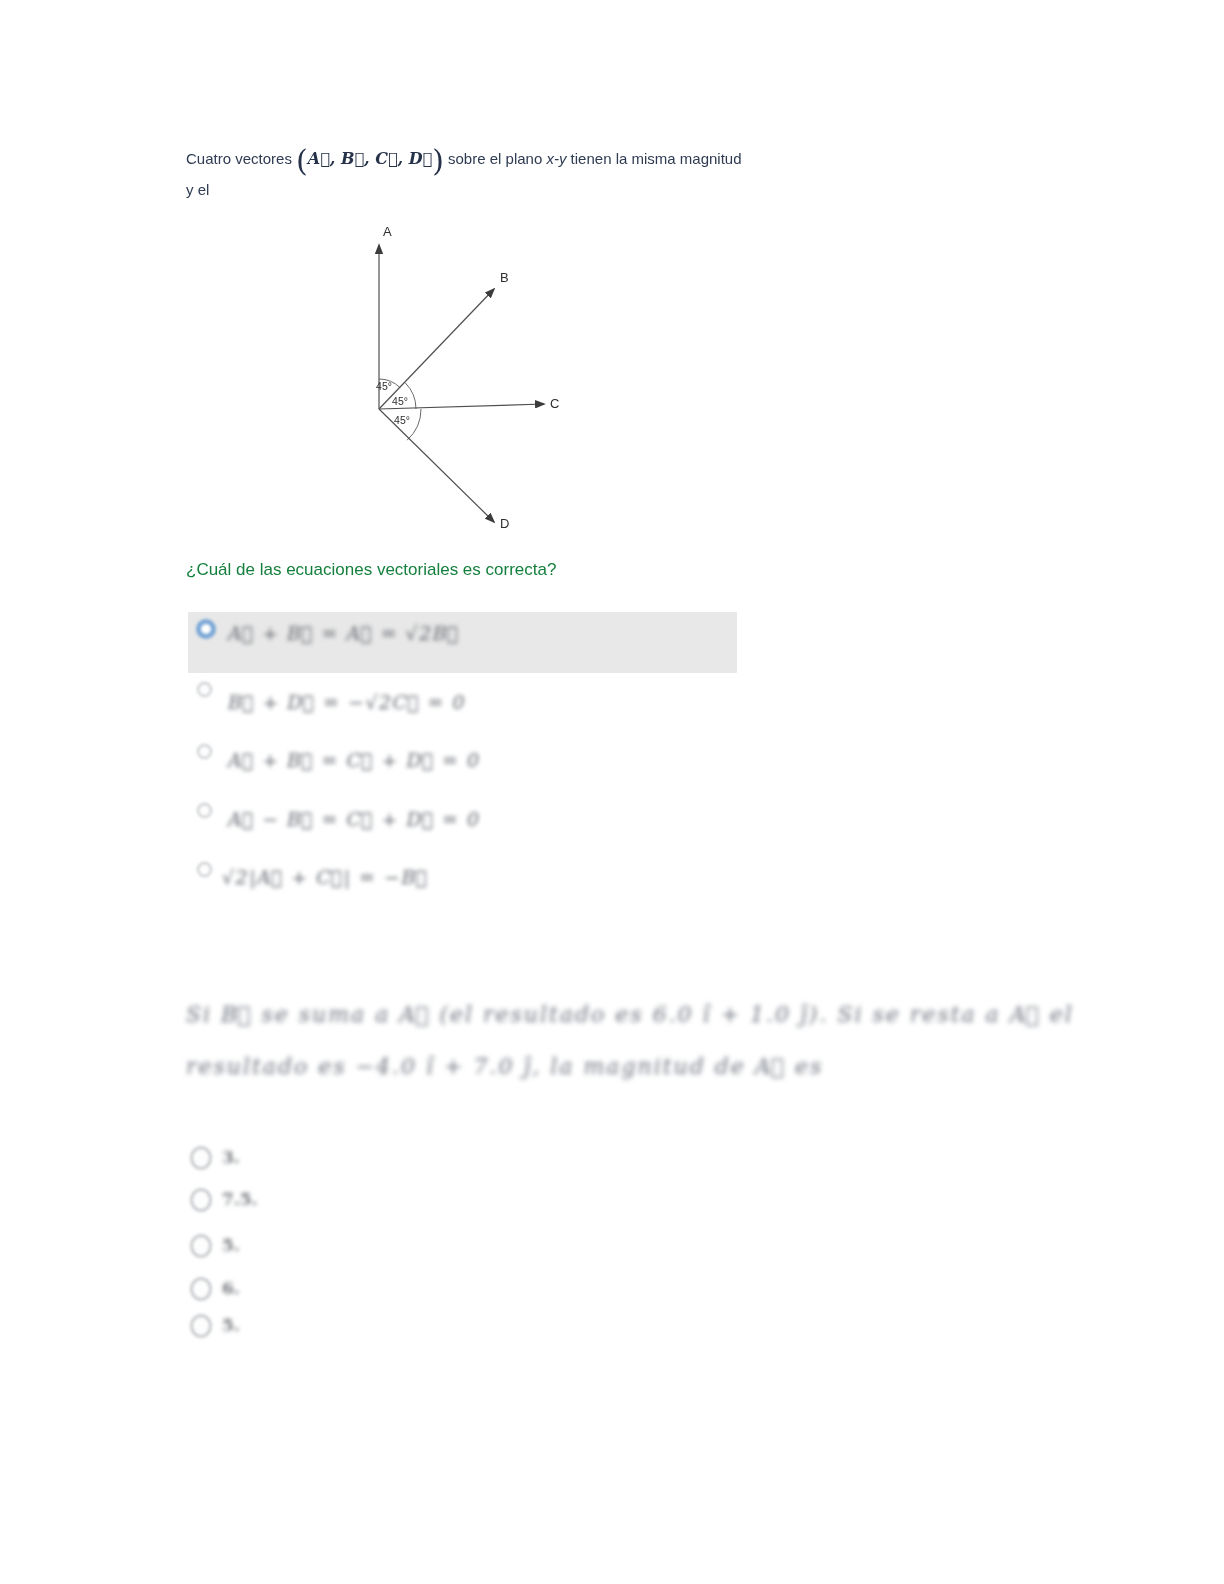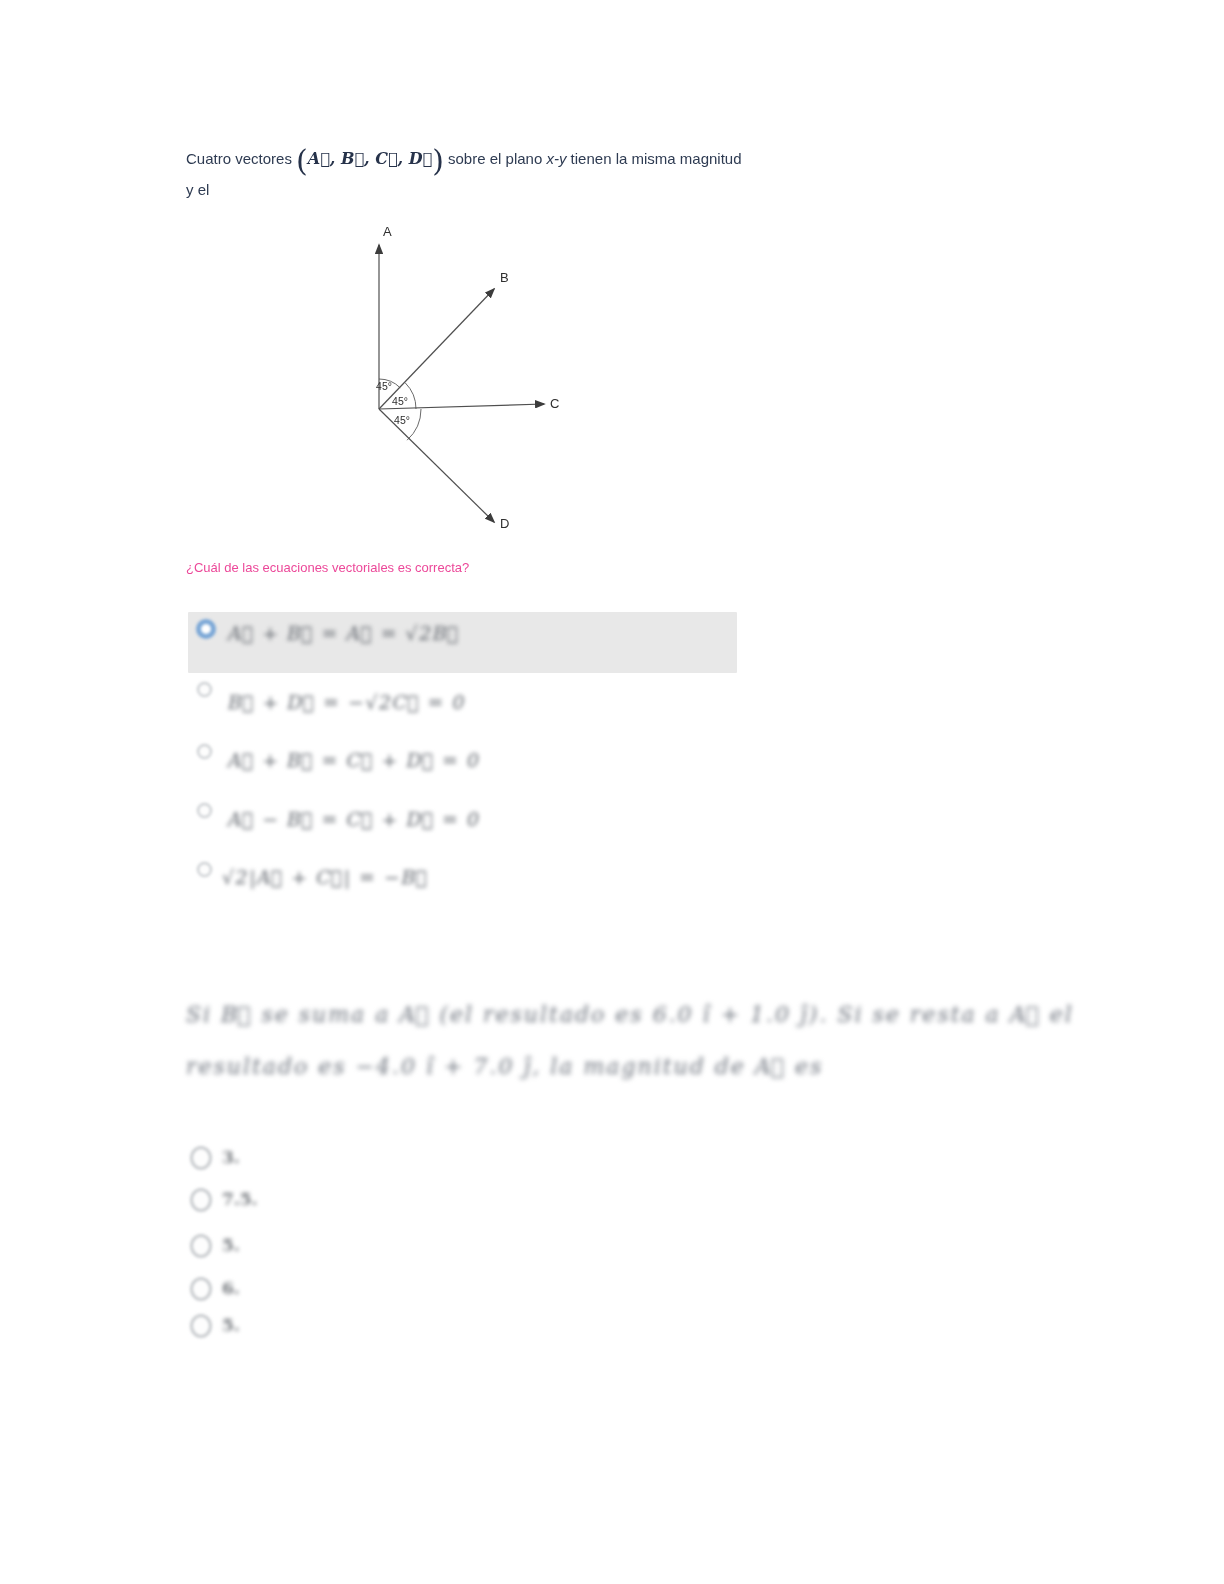--- a/index.html
+++ b/index.html
@@ -35,21 +35,21 @@
   .figure{position:absolute;left:328px;top:218px;}
   .figure text{
     font-family:"Liberation Sans", sans-serif;
     fill:#2f2f2f;
   }
   .vec-label{font-size:13px;}
   .ang-label{font-size:10.5px;}
   
   .prompt{
     position:absolute;left:186px;top:560px;
-    color:#ec4899;font-size:13px;filter:blur(0.3px);
+    color:#15803d;font-size:17px;filter:blur(0.3px);
   }
   
   .opt-bar{
     position:absolute;left:188px;top:612px;width:549px;height:61px;
     background:#e8e8e8;border-radius:1px;
   }
   .radio{
     position:absolute;border-radius:50%;box-sizing:border-box;
     background:#fdfdfd;
   }

